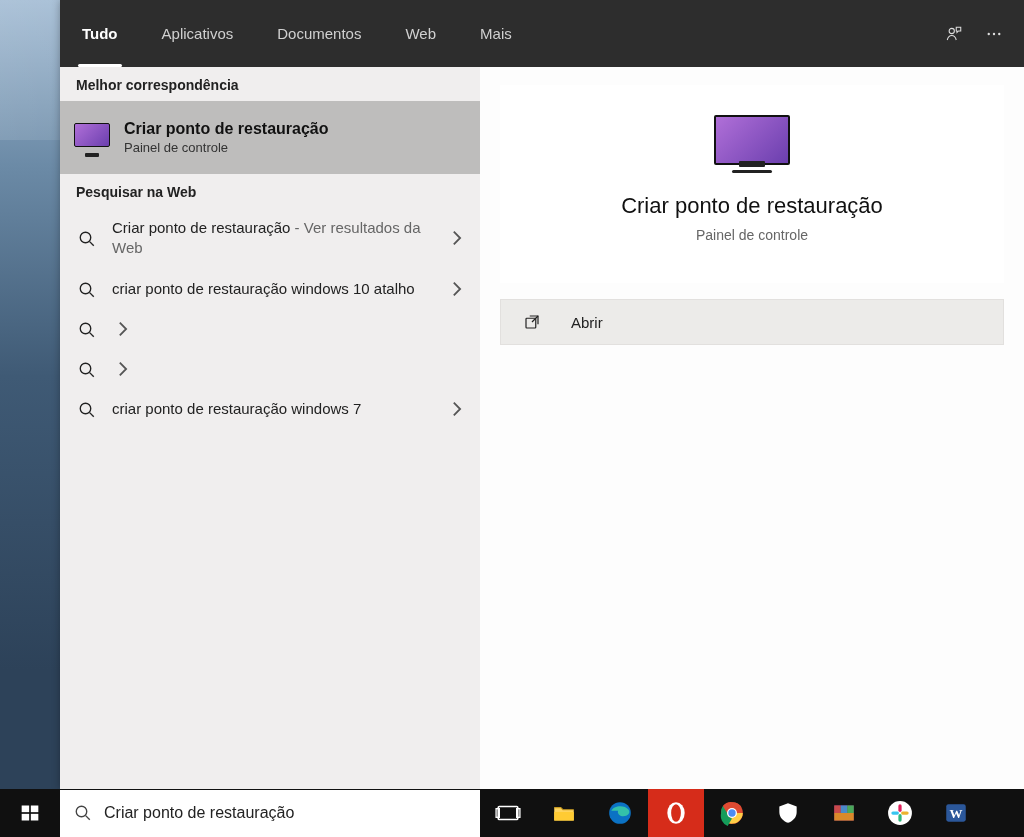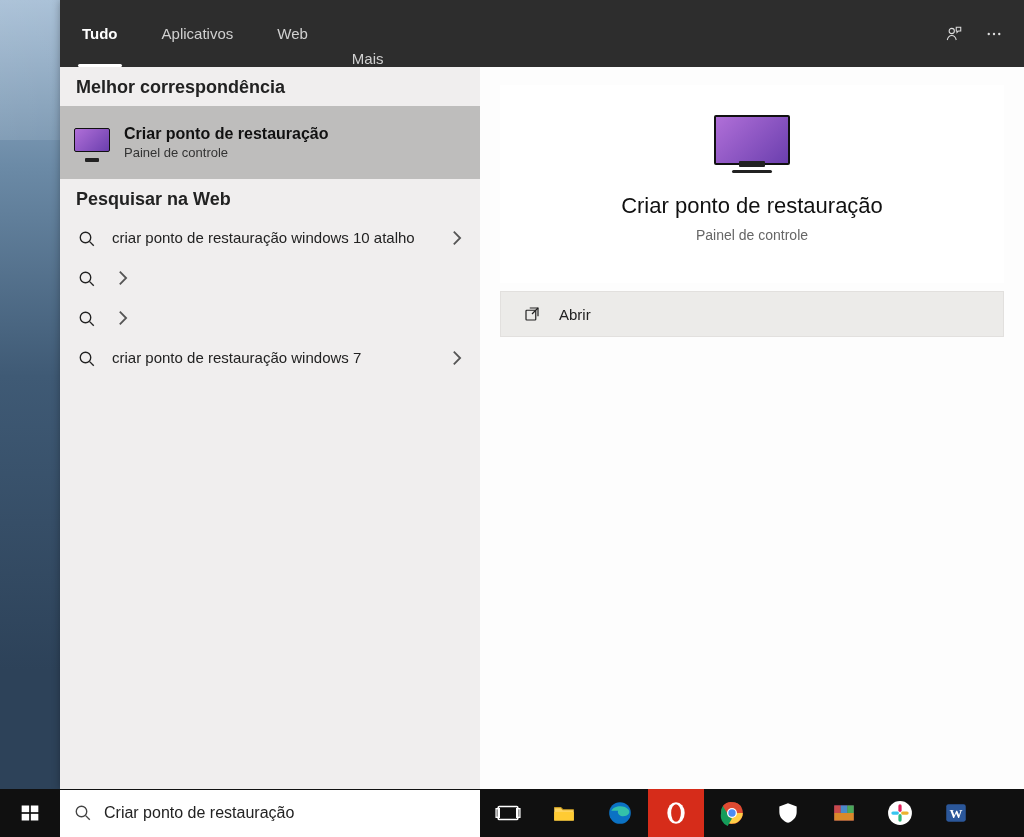--- a/index.html
+++ b/index.html
@@ -41,28 +41,28 @@
     display:flex; align-items:center;
     font-size:15px;
     color:#d0d0d0;
     cursor:pointer;
     position:relative;
   }
   .top-tab.active { color:#fff; font-weight:600; }
   .top-tab.active::after{
     content:"";position:absolute;left:18px;right:18px;bottom:0;height:3px;background:#fff;border-radius:2px;
   }
-  .top-tab-more { display:flex; align-items:flex-end; gap:6px; }
+  .top-tab-more { display:flex; align-items:center; gap:6px; }
   .spacer{flex:1}
   .top-icon{width:40px;height:40px;display:flex;align-items:center;justify-content:center;color:#ddd;cursor:pointer;border-radius:2px;}
   .top-icon svg{width:18px;height:18px;stroke:#ddd;fill:none;stroke-width:1.4}
 
   .body-area{flex:1;display:flex;min-height:0;}
   .left-pane{width:420px;background:#f0eeee;display:flex;flex-direction:column;min-height:0;}
-  .section-header{padding:10px 16px 8px;font-size:18px;font-weight:600;color:#222;}
+  .section-header{padding:10px 16px 8px;font-size:14px;font-weight:600;color:#222;}
   .best-match{
     background:#bebdbc;height:73px;display:flex;align-items:center;padding:0 14px;gap:14px;cursor:pointer;
   }
   .monitor-icon{width:36px;height:30px;position:relative;flex:0 0 36px;}
   .monitor-icon .screen{width:36px;height:24px;border-radius:2px;background:linear-gradient(135deg,#b06fd8 0%,#6b3fae 100%);border:1px solid #111;}
   .monitor-icon .stand{position:absolute;left:50%;bottom:-4px;transform:translateX(-50%);width:14px;height:4px;background:#222;border-radius:1px;}
   .best-match .title{font-size:16px;font-weight:700;color:#111;}
   .best-match .sub{font-size:13px;color:#333;margin-top:2px;}
 
   .web-results{padding-bottom:20px;}
@@ -80,21 +80,21 @@
   .right-pane{flex:1;background:#fdfdfd;padding:18px 20px 0;}
   .detail-card{background:#fff;padding:30px 10px 40px;display:flex;flex-direction:column;align-items:center;}
   .detail-card .monitor-icon{width:76px;height:64px;}
   .detail-card .monitor-icon .screen{width:76px;height:50px;border:2px solid #111;border-radius:2px;}
   .detail-card .monitor-icon .stand{width:26px;height:6px;bottom:-2px;}
   .detail-card .monitor-icon::after{content:"";position:absolute;left:50%;bottom:-8px;transform:translateX(-50%);width:40px;height:3px;background:#222;border-radius:2px;}
   .detail-title{font-size:22px;color:#111;margin-top:28px;font-weight:400;}
   .detail-sub{font-size:14px;color:#666;margin-top:8px;}
 
   .action-row{
-    margin-top:8px;height:46px;background:#ecebe9;display:flex;align-items:center;padding:0 22px;gap:18px;cursor:pointer;border:1px solid #e2e0de;
+    margin-top:16px;height:46px;background:#ecebe9;display:flex;align-items:center;padding:0 22px;gap:30px;cursor:pointer;border:1px solid #e2e0de;
   }
   .action-row svg{width:18px;height:18px;stroke:#222;fill:none;stroke-width:1.6}
   .action-row span{font-size:15px;color:#222;}
 
   
   .taskbar{
     position:absolute;left:0;right:0;bottom:0;height:48px;background:#101010;display:flex;align-items:center;
   }
   .start-btn{width:60px;height:100%;display:flex;align-items:center;justify-content:center;cursor:pointer;}
   .start-btn svg{width:20px;height:20px;fill:#fff}
@@ -110,20 +110,21 @@
 </style>
 </head>
 <body>
 
 <div class="search-window">
 
   <div class="top-bar">
     <div class="top-tabs">
       <div class="top-tab active">Tudo</div>
       <div class="top-tab">Aplicativos</div>
+      <div class="top-tab">Documentos</div>
       <div class="top-tab">Web</div>
       <div class="top-tab top-tab-more">
         <span>Mais</span>
         <svg viewBox="0 0 12 8">
             <path d="M1 1l5 5 5-5" stroke="#ccc" fill="none" stroke-width="1.6"></path>
           </svg>
       </div>
     </div>
     <div class="spacer"></div>
     <div class="top-icon">
@@ -150,20 +151,34 @@
             <div class="screen"></div>
             <div class="stand"></div>
           </div>
         <div>
           <div class="title">Criar ponto de restauração</div>
           <div class="sub">Painel de controle</div>
         </div>
       </div>
       <div class="section-header">Pesquisar na Web</div>
       <div class="web-results" id="web-results">
+          <div class="result-item">
+            <div class="search-glyph">
+              <svg viewBox="0 0 24 24">
+                <circle cx="10" cy="10" r="7"></circle>
+                <path d="M21 21l-5.5-5.5"></path>
+              </svg>
+            </div>
+            <div class="label"><span>Criar ponto de restauração</span><span class="light"> - Ver resultados da Web</span></div>
+            <div class="chev">
+              <svg viewBox="0 0 12 20">
+                <path d="M3 3l7 7-7 7"></path>
+              </svg>
+            </div>
+          </div>
           <div class="result-item">
             <div class="search-glyph">
               <svg viewBox="0 0 24 24">
                 <circle cx="10" cy="10" r="7"></circle>
                 <path d="M21 21l-5.5-5.5"></path>
               </svg>
             </div>
             <div class="label"><span>criar ponto de restauração </span><span class="bold">windows 10 atalho</span></div>
             <div class="chev">
               <svg viewBox="0 0 12 20">

